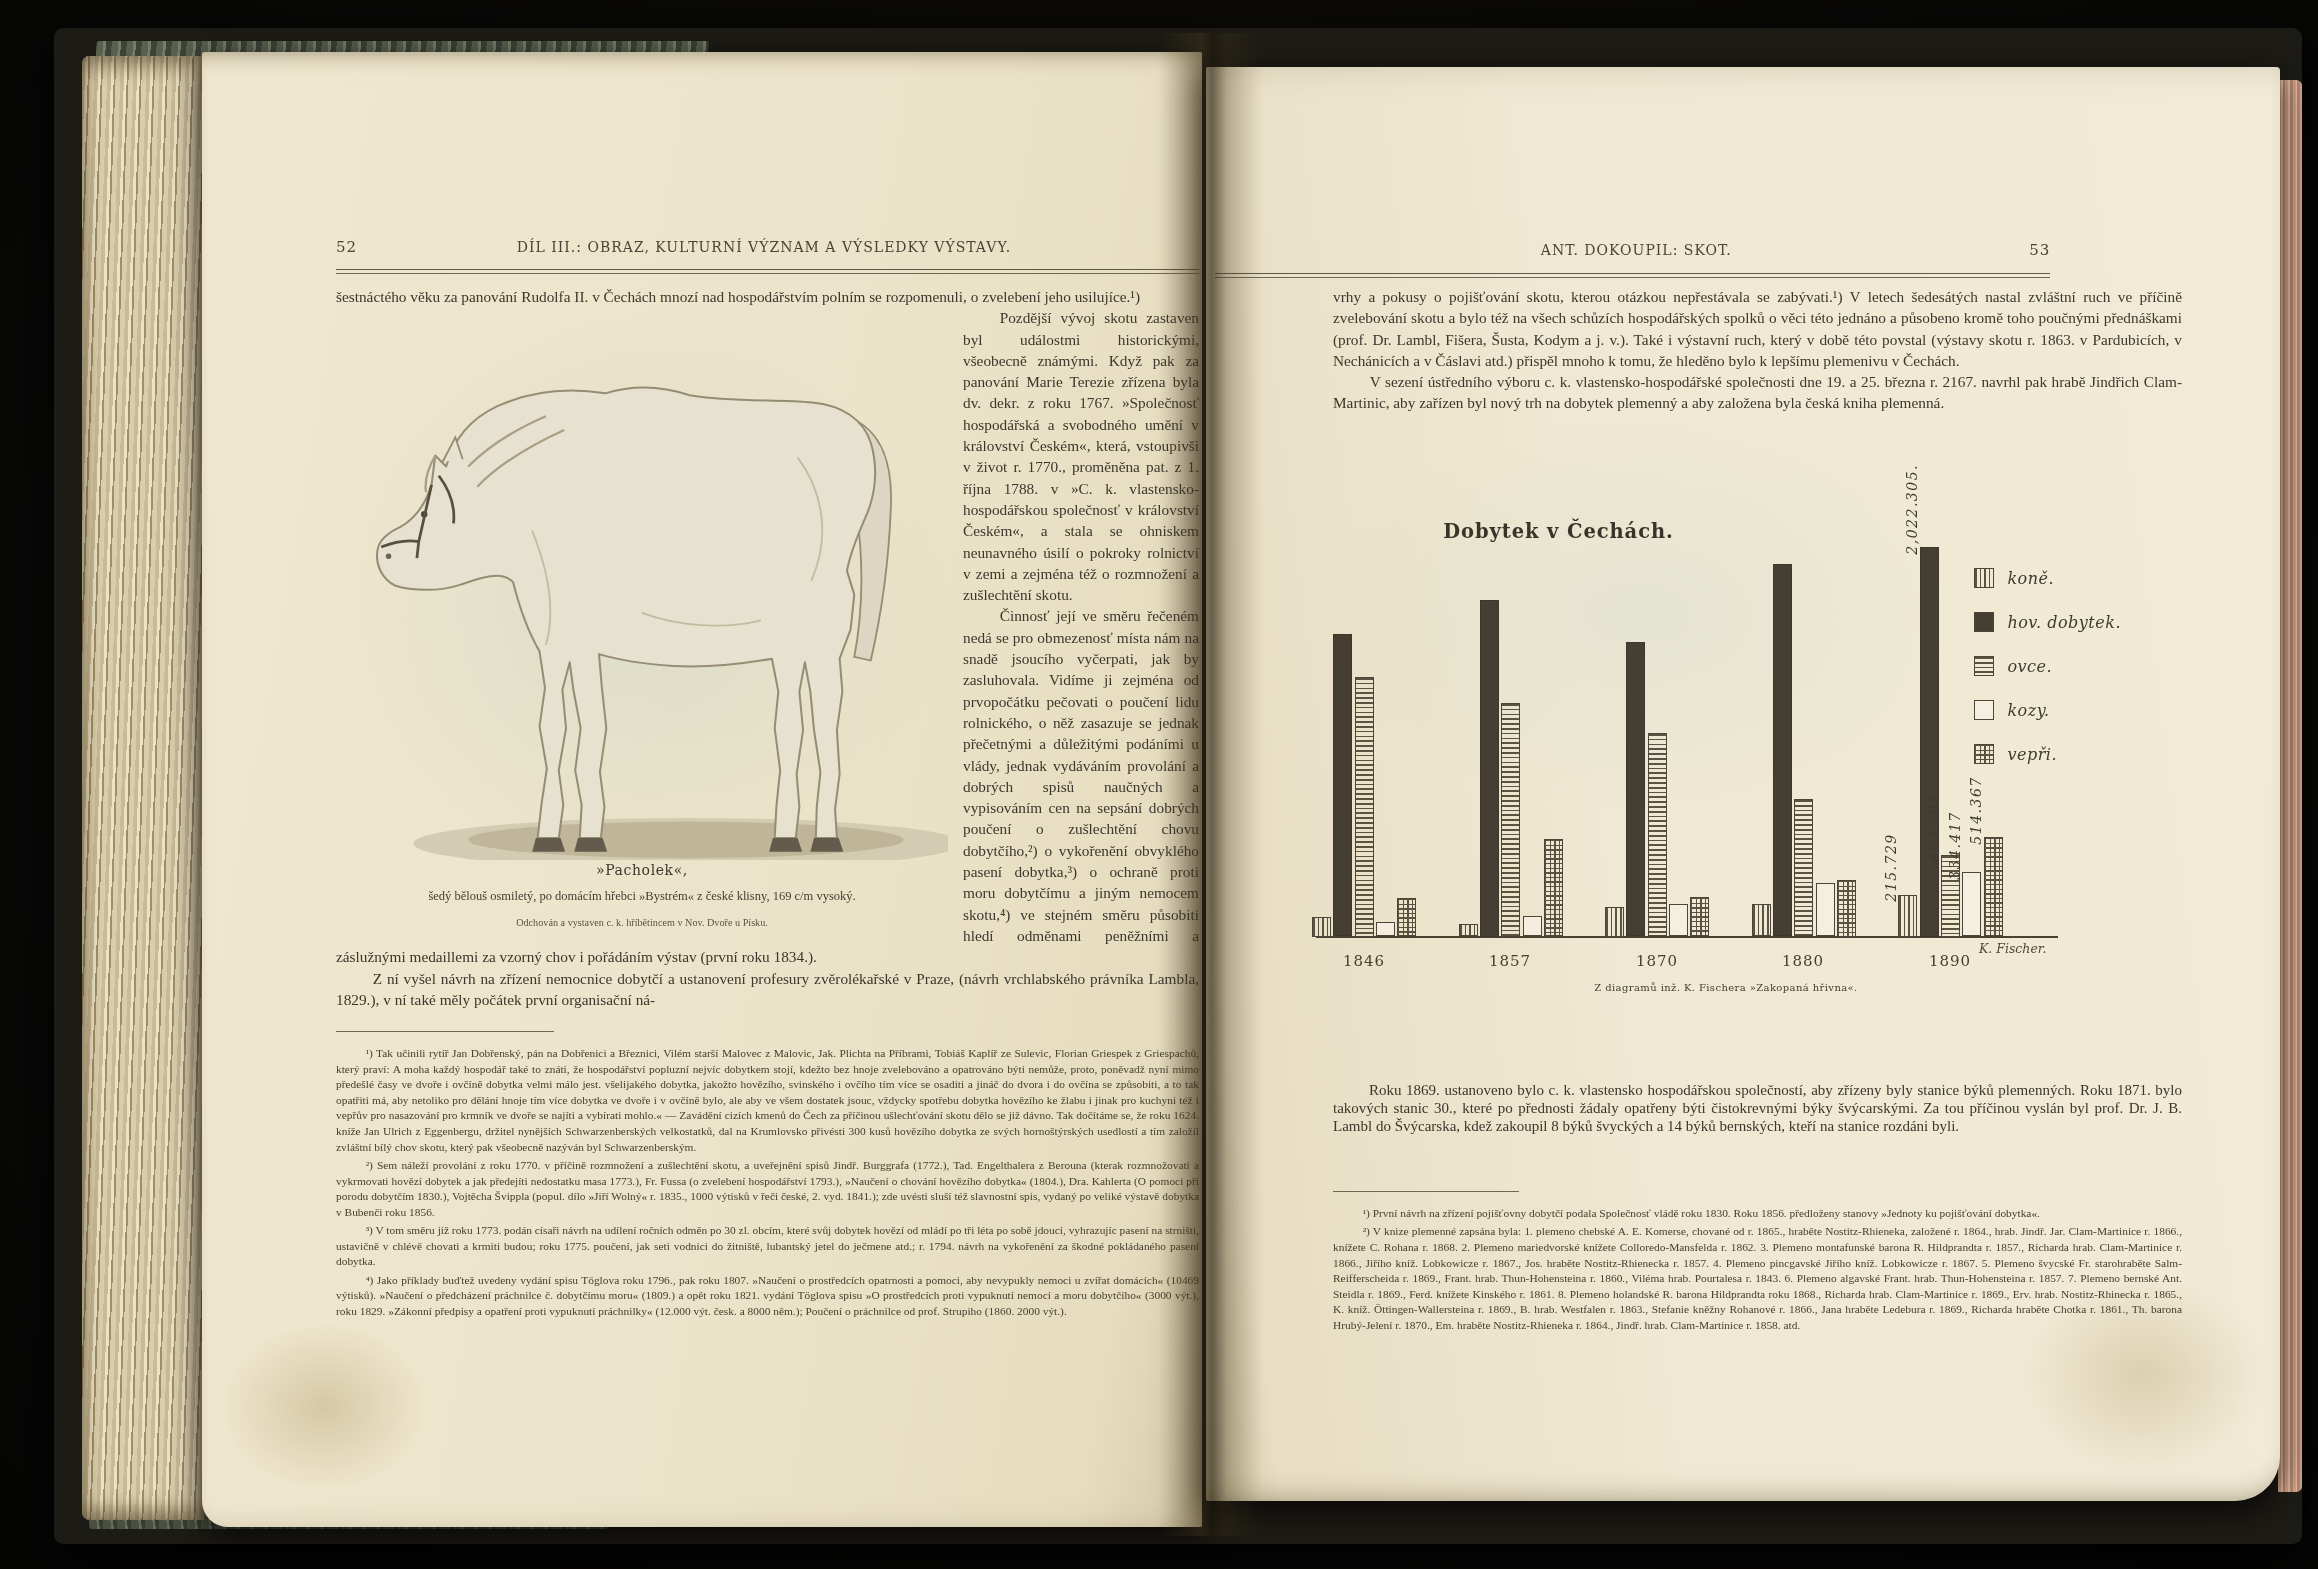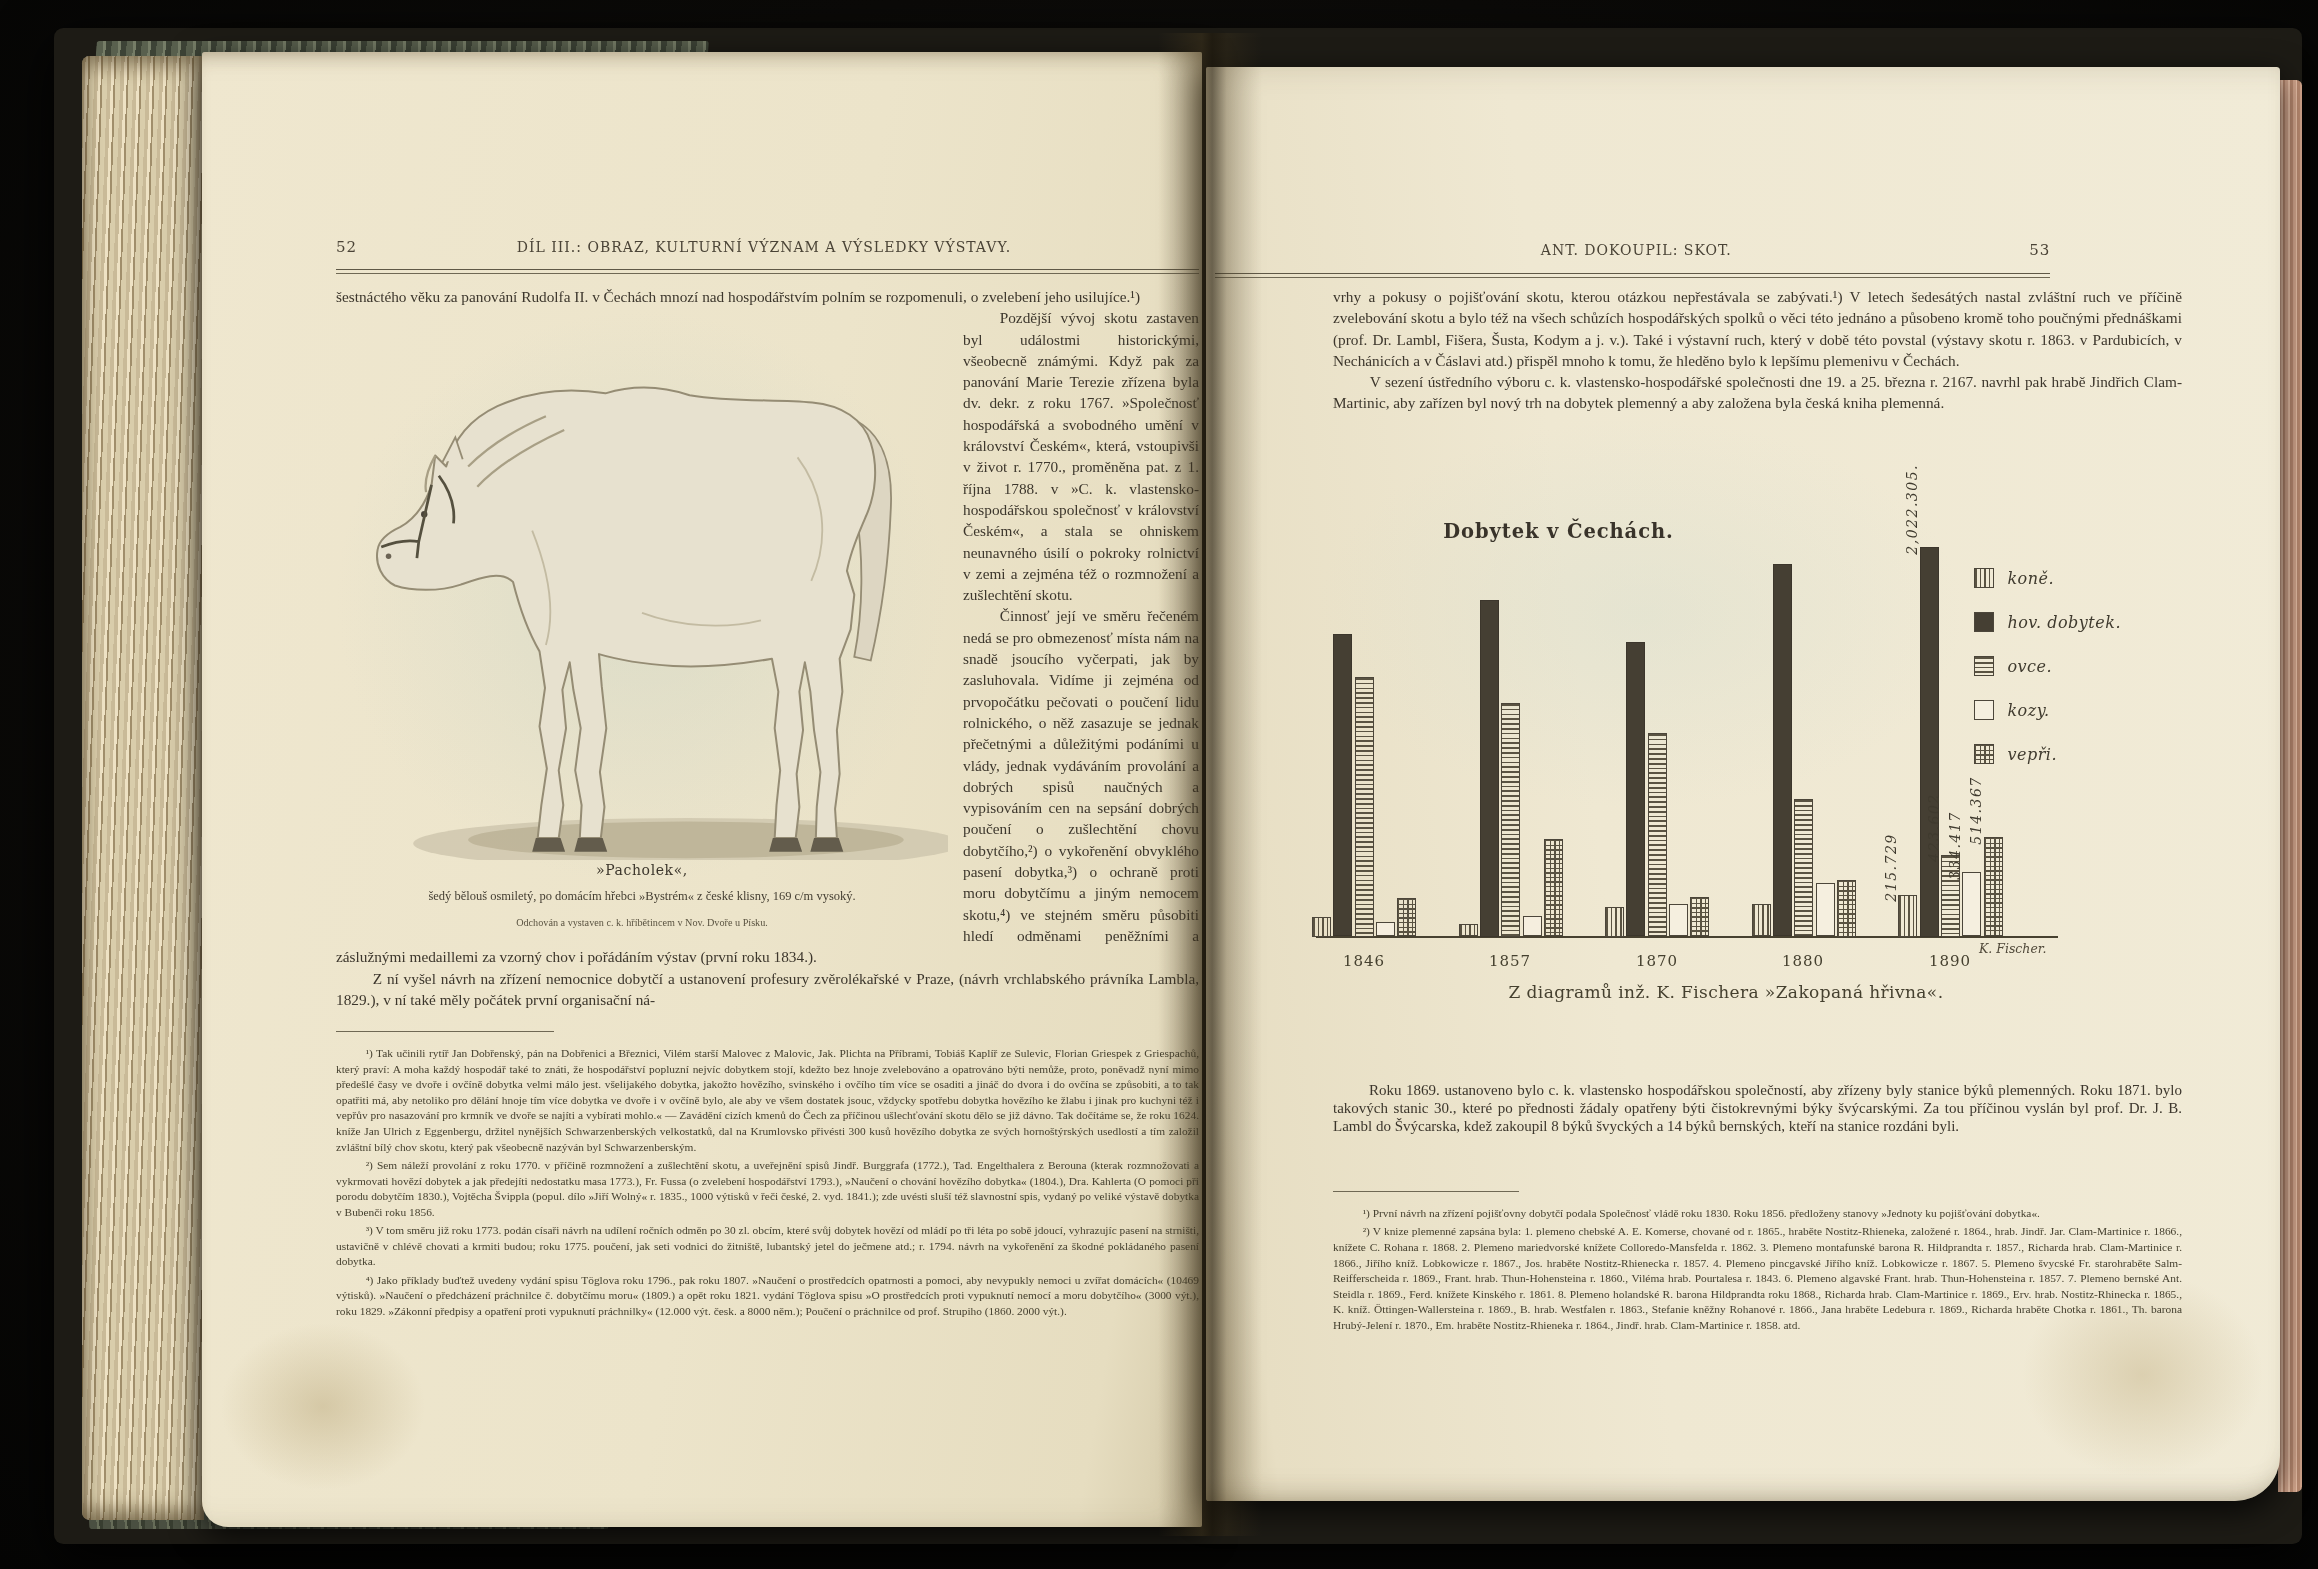--- a/index.html
+++ b/index.html
@@ -84,21 +84,21 @@
   .bar-note{position:absolute;transform:rotate(-90deg);transform-origin:left bottom;white-space:nowrap;
       height:16.7px;line-height:16.7px;font-family:"DejaVu Serif", serif;font-style:italic;font-size:14px;
       letter-spacing:1.5px;color:#3f3a2e;}
   .chart-legend{position:absolute;left:675px;top:48px;}
   .legend-row{display:flex;align-items:flex-end;height:22px;margin-bottom:22px;}
   .legend-swatch{width:20.4px;height:20.4px;border:1.2px solid #4c463a;box-sizing:border-box;margin-right:13px;flex:none;}
   .legend-label{font-family:"DejaVu Serif", serif;font-style:italic;font-size:16px;color:#3f3a2e;letter-spacing:0.5px;}
   .chart-signature{position:absolute;left:680px;top:423px;font-family:"DejaVu Serif", serif;
       font-style:italic;font-size:12.5px;color:#50493a;}
   .chart-caption{position:absolute;left:56px;top:464px;width:742px;text-align:center;
-      font-family:"DejaVu Serif", serif;font-size:17px;letter-spacing:0.4px;color:#45402f;}
+      font-family:"DejaVu Serif", serif;font-size:10px;letter-spacing:0.4px;color:#45402f;}
 </style>
 </head>
 <body>
 
 <div class="stage">
 
   <div class="book-base"></div>
   <div class="cover-edge-top"></div>
   <div class="cover-edge-bottom"></div>
   <div class="page-stack-left"></div>

